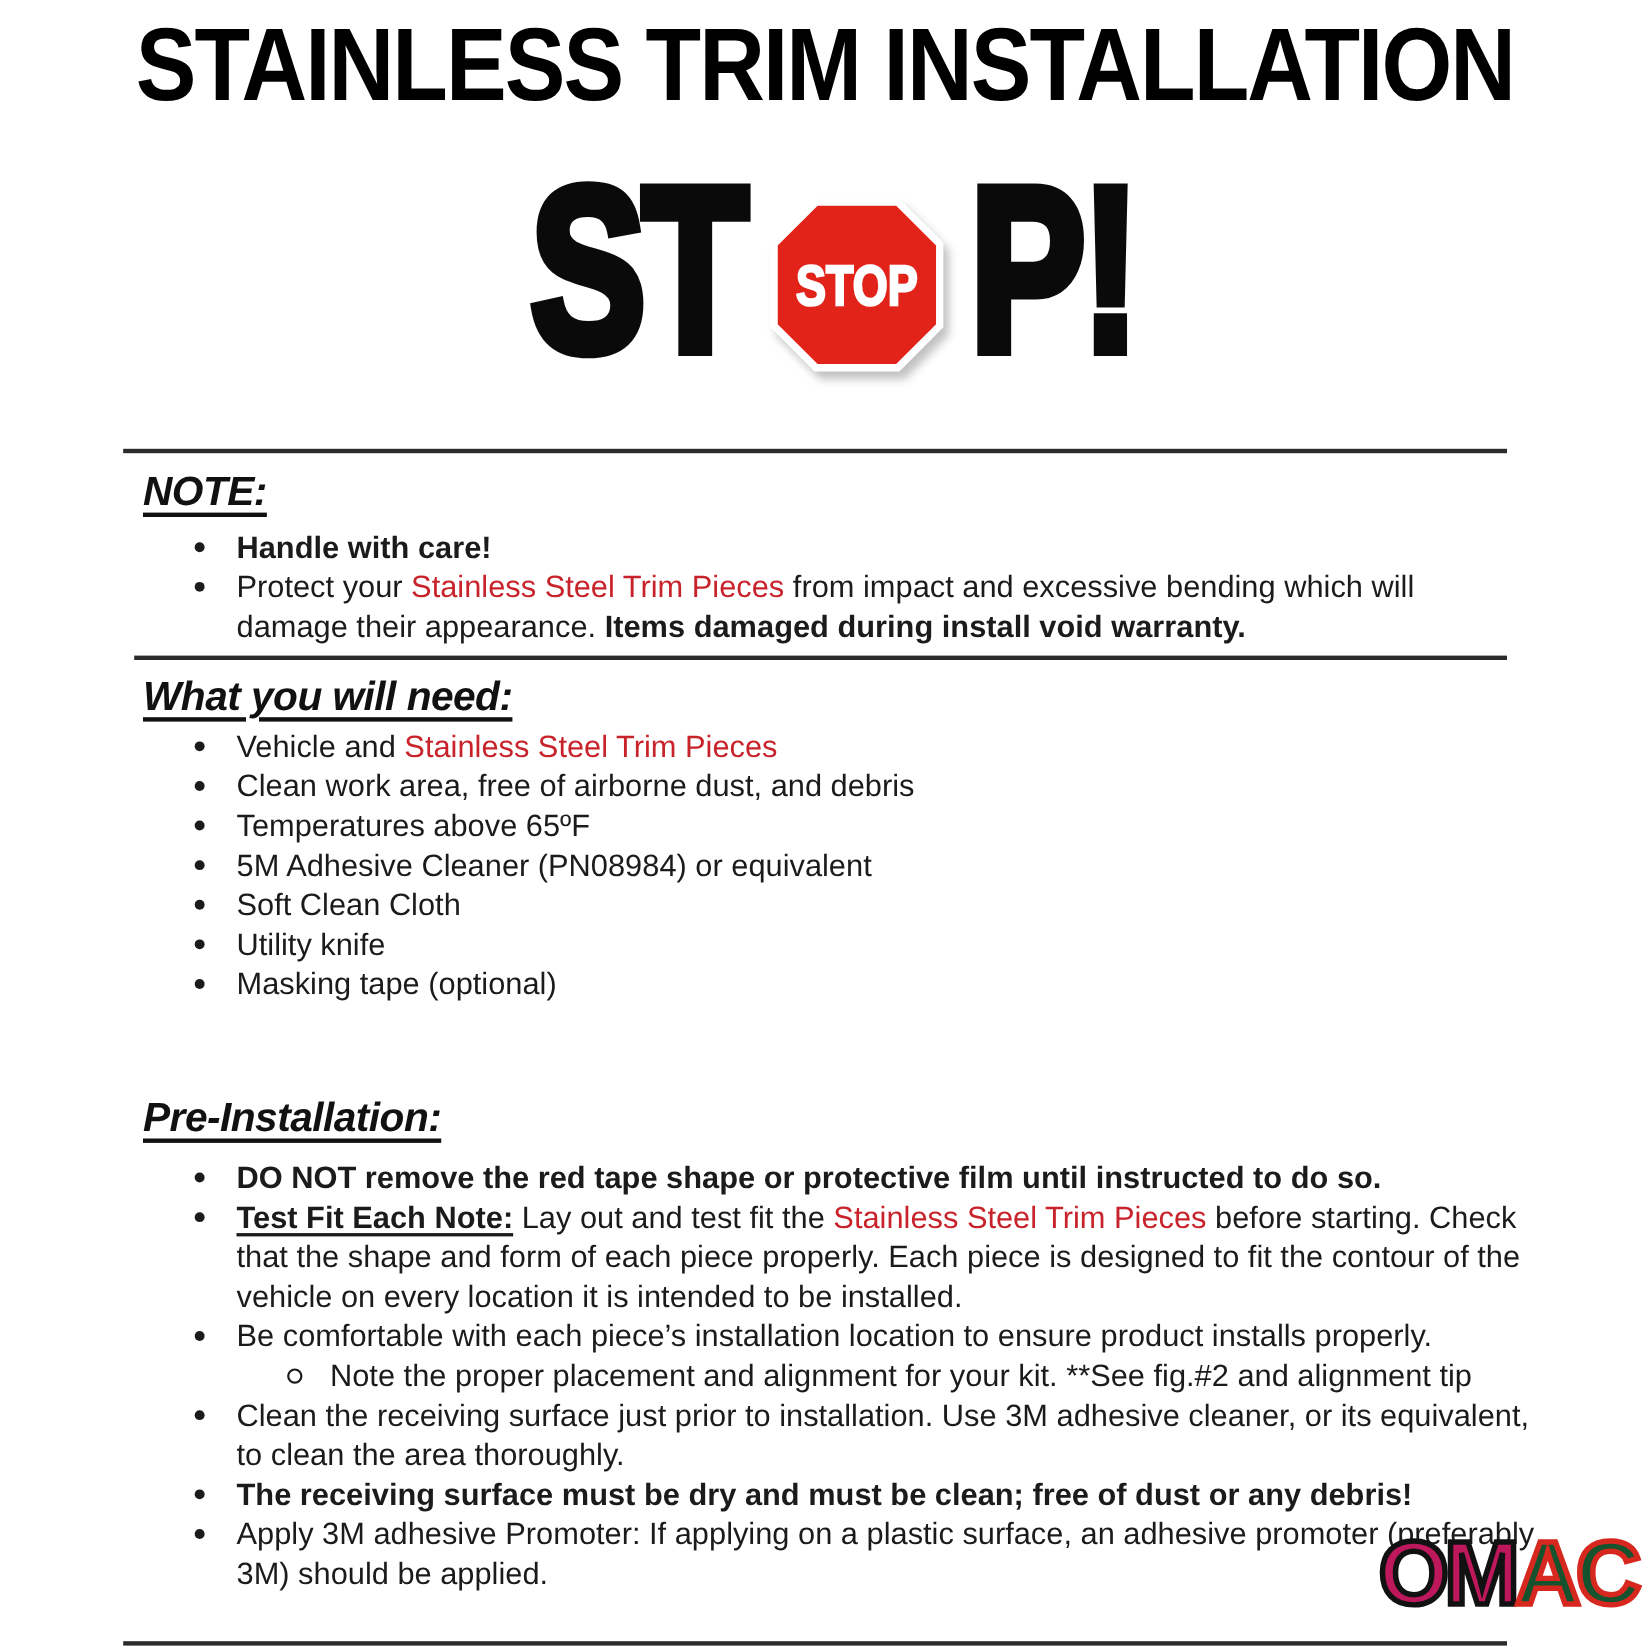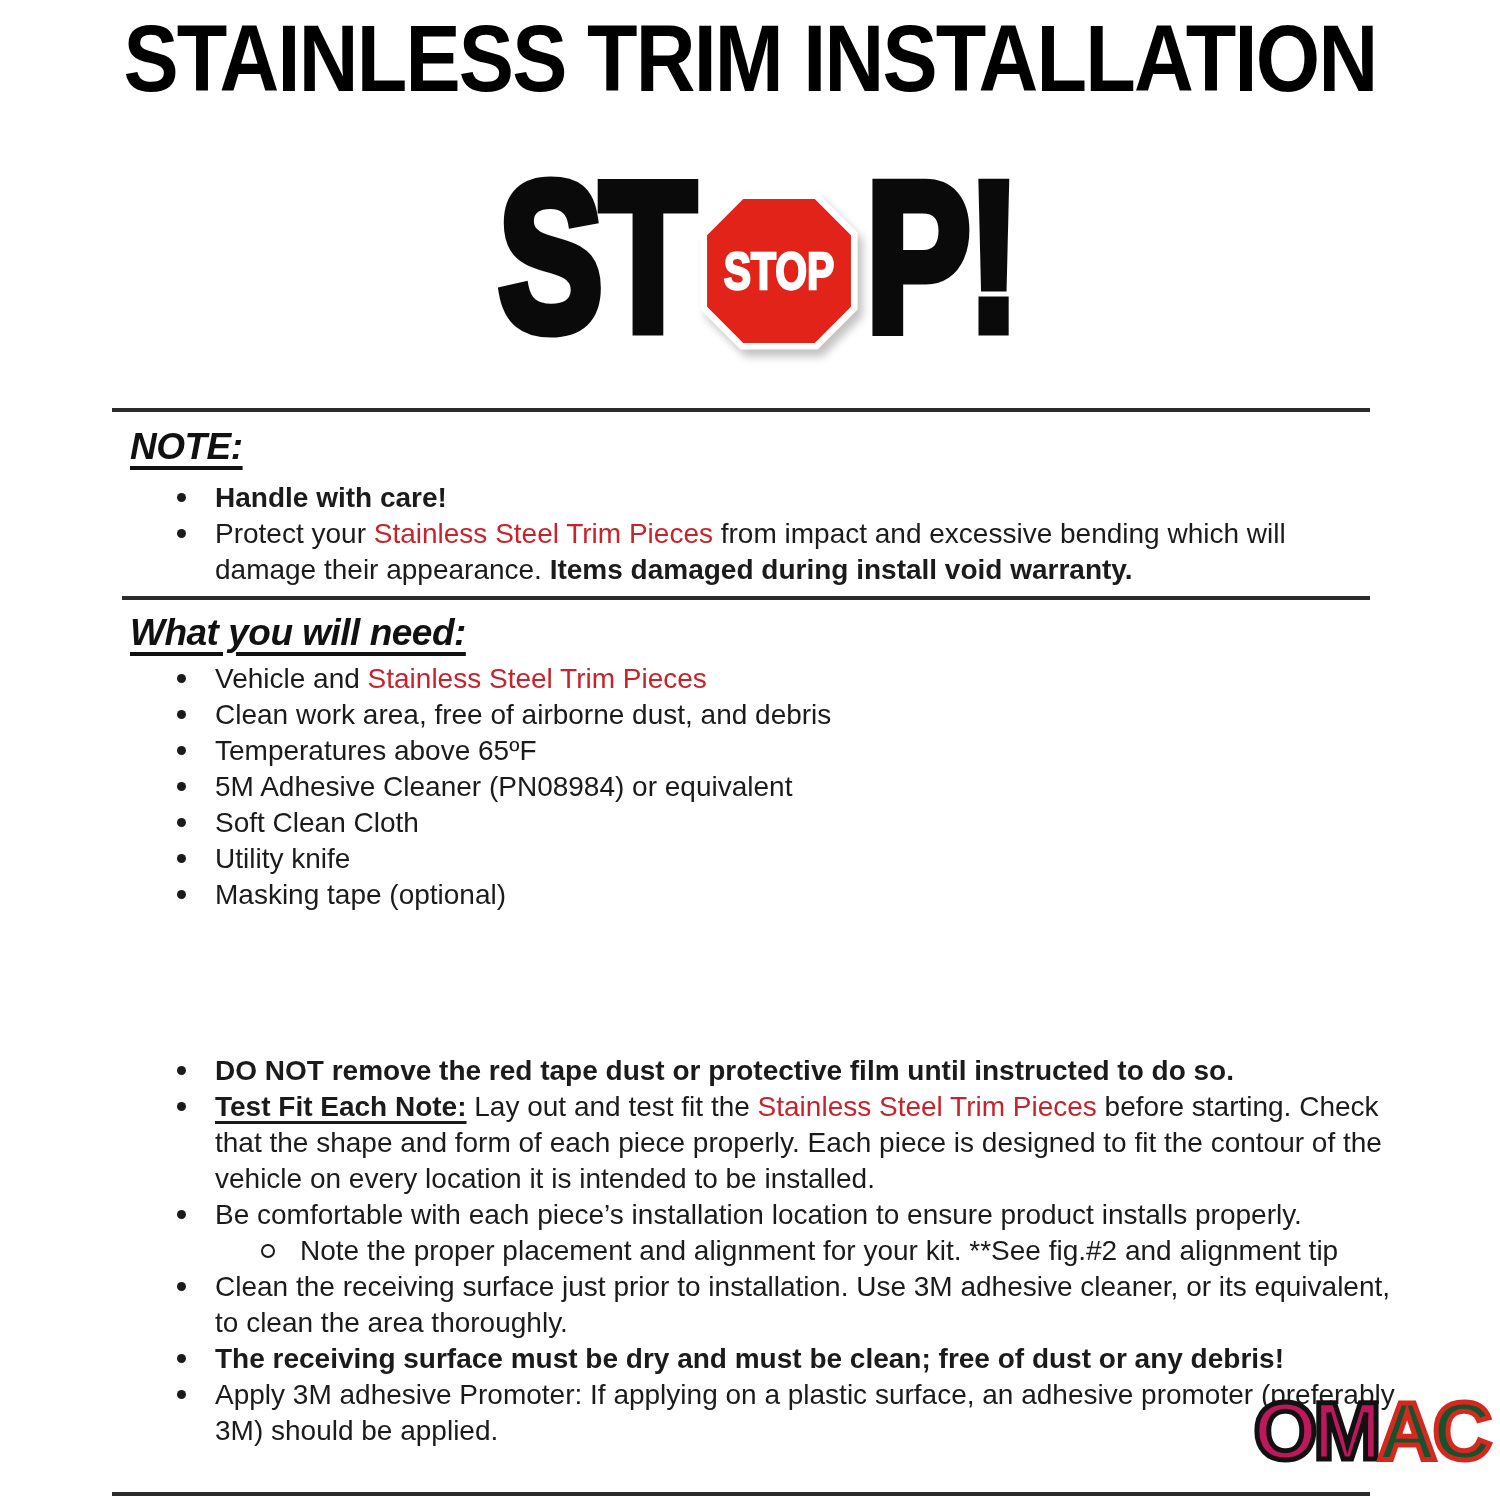--- a/index.html
+++ b/index.html
@@ -36,28 +36,28 @@
   .title-inner {
     display: inline-block;
     transform: scaleX(0.88);
     transform-origin: 50% 50%;
     letter-spacing: -2px;
   }
 
   
   .stop-banner {
     position: absolute;
-    top: 168px;
+    top: 156px;
     left: 0;
     width: 100%;
     height: 205px;
     display: flex;
     align-items: center;
     justify-content: center;
-    gap: 6px;
+    gap: 22px;
     text-align: right;
   }
   .stop-letters {
     font-size: 212px;
     font-weight: 700;
     line-height: 1;
     color: #0a0a0a;
     -webkit-text-stroke: 11px #0a0a0a;
     position: relative;
     top: -14px;
@@ -203,23 +203,24 @@
   <ul class="list wyn-list">
     <li><span>Vehicle and </span><span class="red">Stainless Steel Trim Pieces</span></li>
     <li><span>Clean work area, free of airborne dust, and debris</span></li>
     <li><span>Temperatures above 65ºF</span></li>
     <li><span>5M Adhesive Cleaner (PN08984) or equivalent</span></li>
     <li><span>Soft Clean Cloth</span></li>
     <li><span>Utility knife</span></li>
     <li><span>Masking tape (optional)</span></li>
   </ul>
 
+  <h2 class="heading h-pre">Pre-Installation:</h2>
 
   <ul class="list pre-list">
-    <li><span class="bold">DO NOT remove the red tape dust or protective film until instructed to do so.</span></li>
+    <li><span class="bold">DO NOT remove the red tape shape or protective film until instructed to do so.</span></li>
     <li><span class="label-underline">Test Fit Each Note:</span><span> Lay out and test fit the </span><span class="red">Stainless Steel Trim Pieces</span><span> before starting. Check that the shape and form of each piece properly. Each piece is designed to fit the contour of the vehicle on every location it is intended to be installed.</span></li>
     <li><span>Be comfortable with each piece’s installation location to ensure product installs properly.</span></li>
     <li class="sub"><span>Note the proper placement and alignment for your kit. **See fig.#2 and alignment tip</span></li>
     <li><span>Clean the receiving surface just prior to installation. Use 3M adhesive cleaner, or its equivalent, to clean the area thoroughly.</span></li>
     <li><span class="bold">The receiving surface must be dry and must be clean; free of dust or any debris!</span></li>
     <li><span>Apply 3M adhesive Promoter: If applying on a plastic surface, an adhesive promoter (preferably 3M) should be applied.</span></li>
   </ul>
 
   <div class="logo"><span class="logo-black">OM</span><span class="logo-red">AC</span></div>
 

